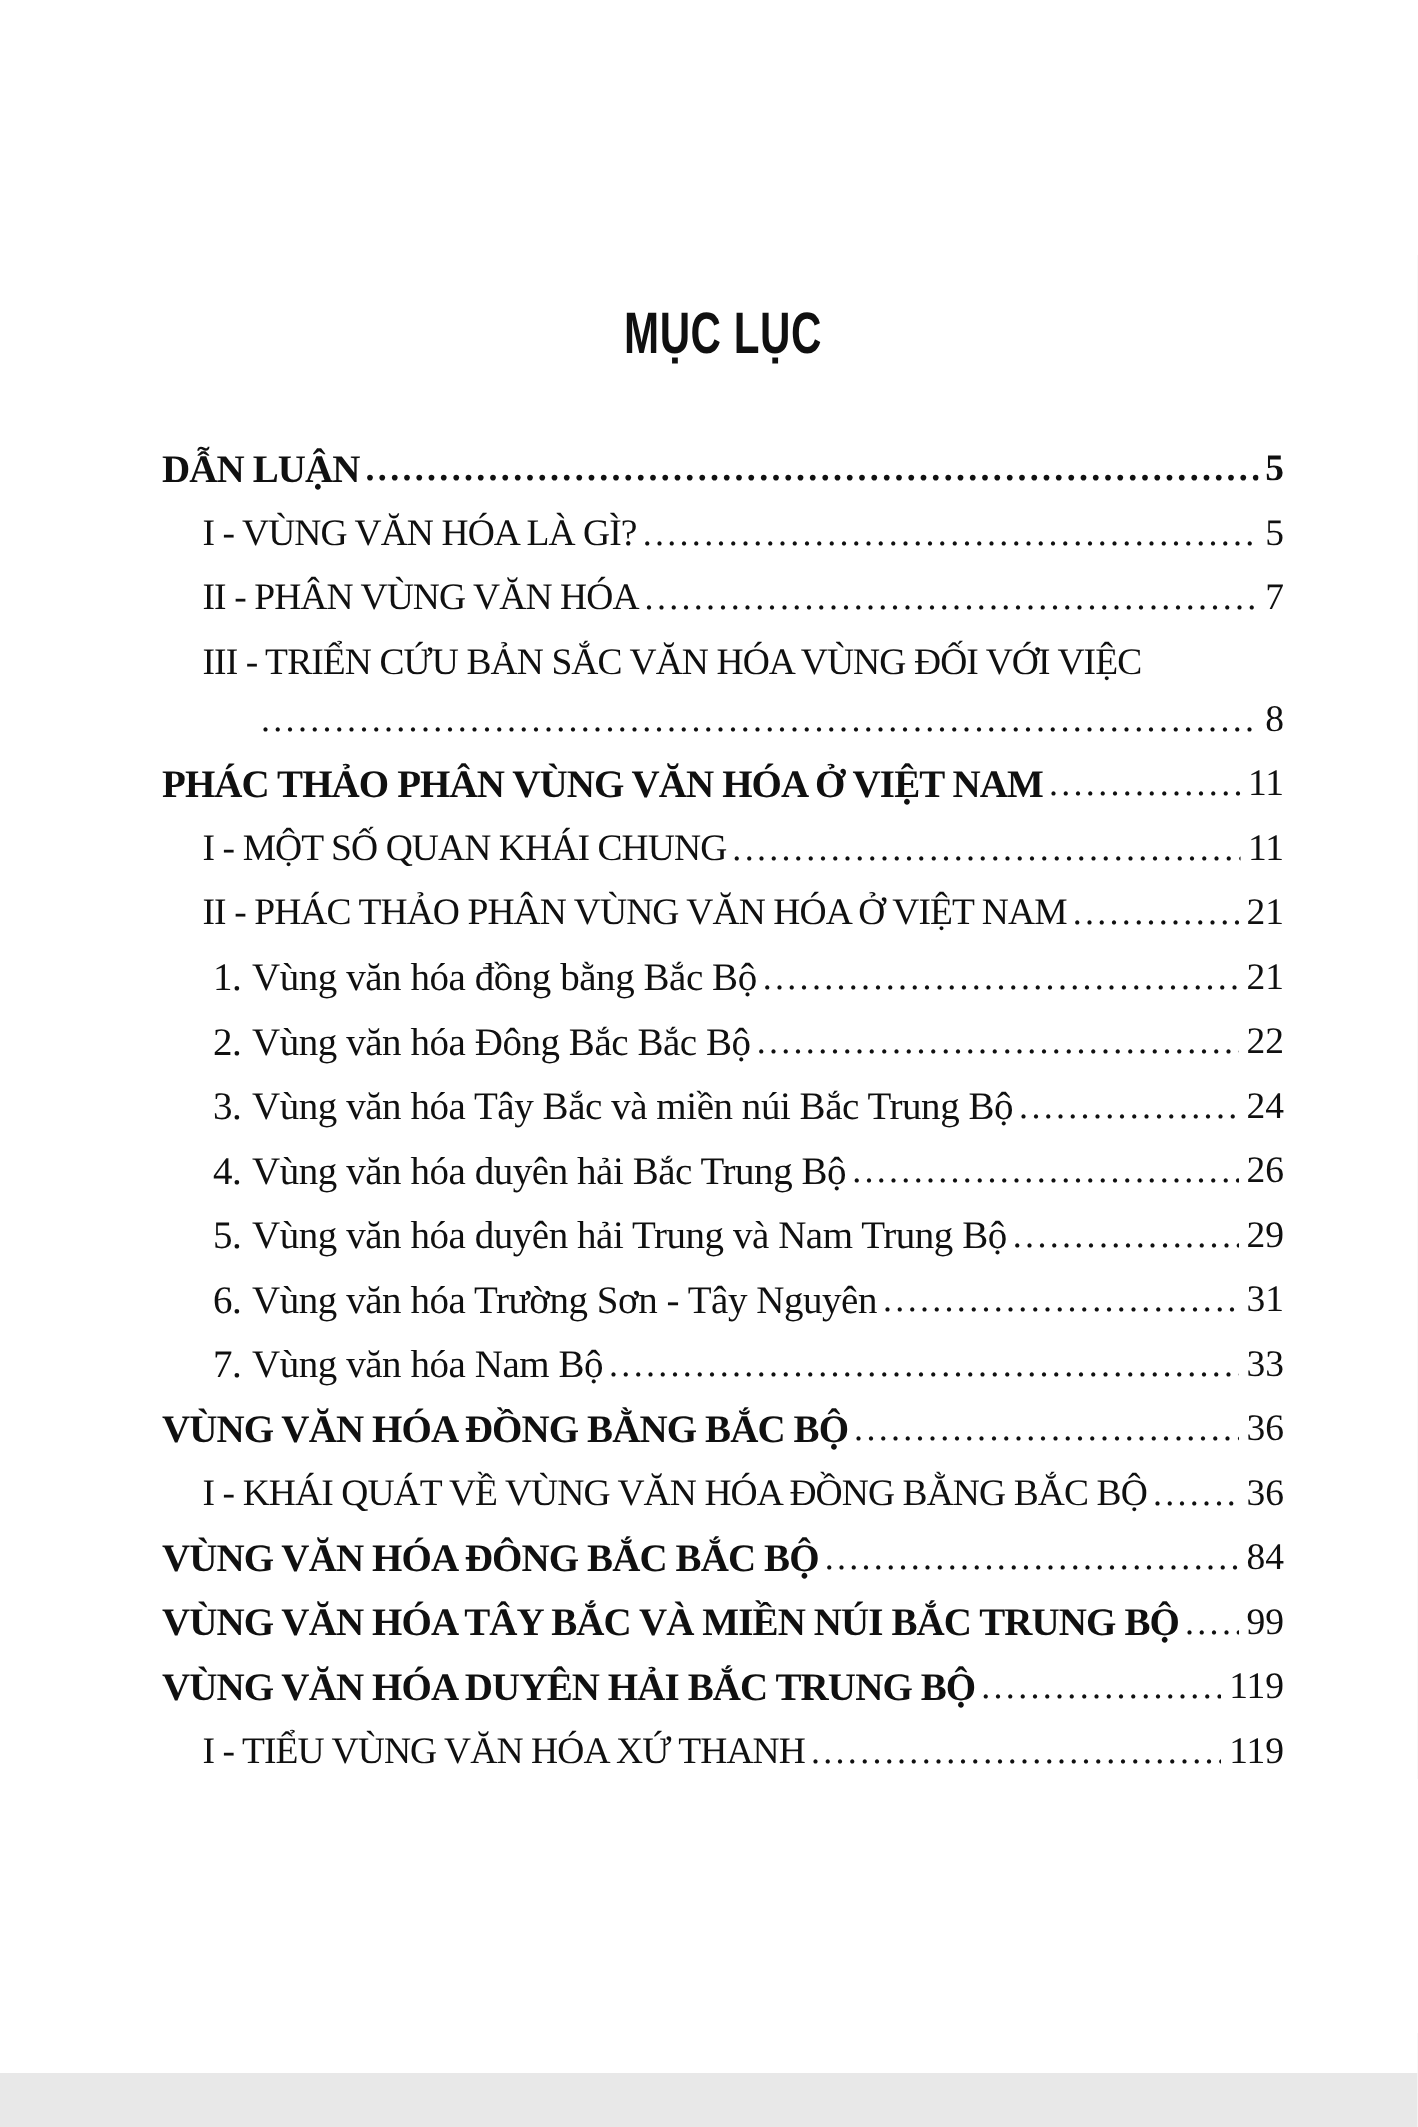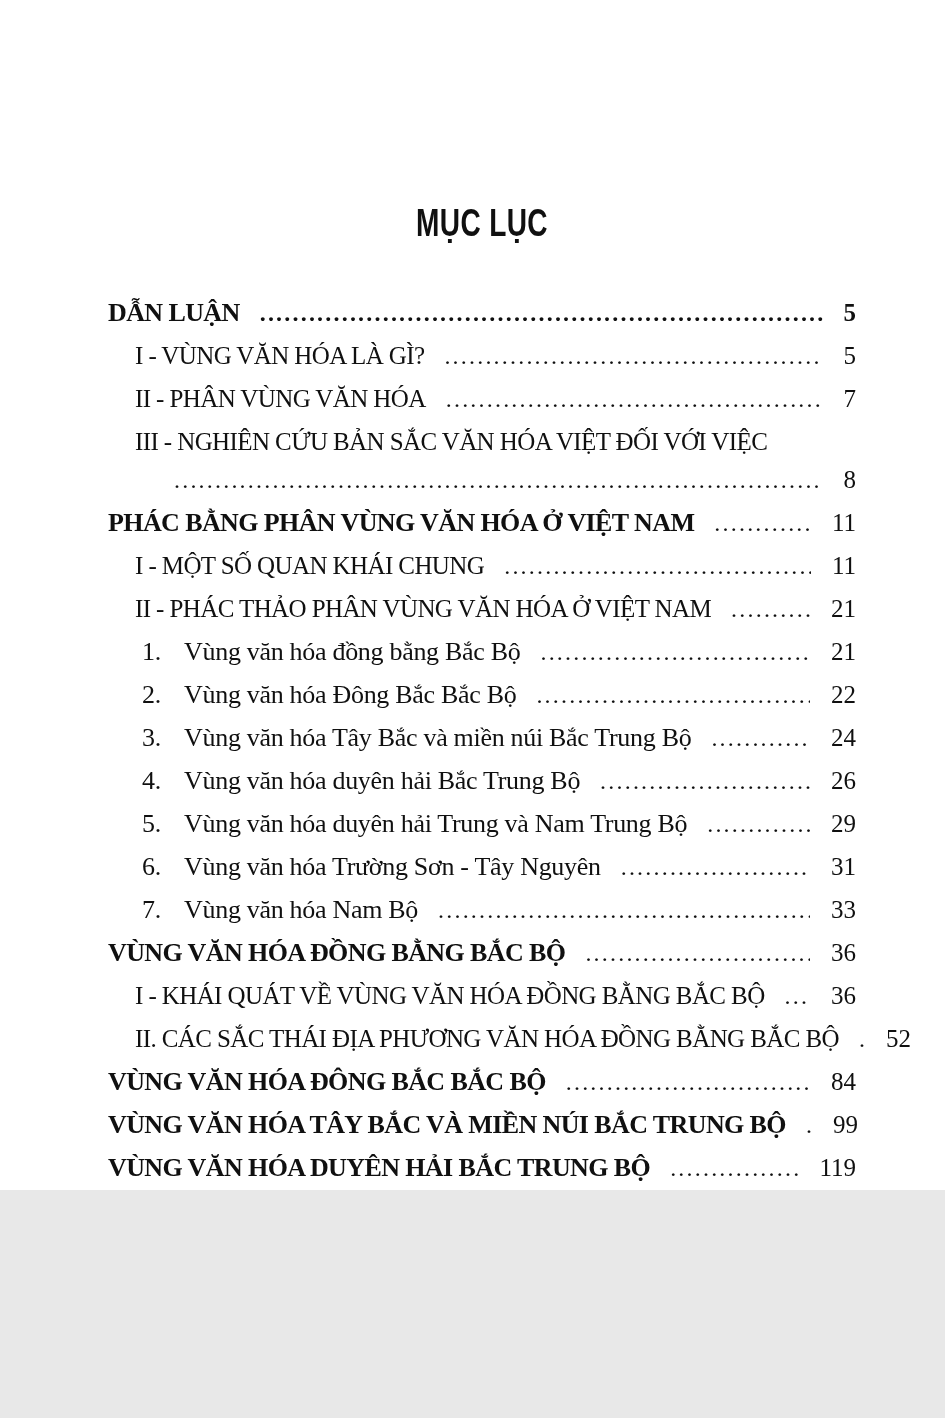--- a/index.html
+++ b/index.html
@@ -1,20 +1,20 @@
 <!DOCTYPE html>
 <html><head>
 <meta charset="utf-8">
 <style>
   html, body { margin: 0; padding: 0; }
   body { background: #e8e8e8; }
   .page {
     position: relative;
     width: 945px;
-    height: 1190px;
+    height: 1382px;
     margin: 0 auto;
     background: #ffffff;
     box-sizing: border-box;
     padding: 203px 89px 0 108px;
     overflow: hidden;
     font-family: "Liberation Serif", serif;
     color: #101010;
   }
   .title {
     text-align: center;
@@ -27,21 +27,20 @@
     letter-spacing: 0.5px;
     white-space: nowrap;
   }
   .toc { margin-top: 55px; }
   .row {
     display: flex;
     align-items: center;
     line-height: 32px;
     margin-bottom: 11px;
     white-space: nowrap;
-    gap: 16px;
   }
   .label { flex: 0 0 auto; }
   .num {
     flex: 0 0 auto;
     display: inline-block;
     width: 26px;
     font-size: 26px;
   }
   .dots {
     flex: 1 1 auto;
@@ -88,31 +87,31 @@
     <span class="pagenum">5</span>
   </div>
       <div class="row lvl-section">
 
     <span class="label">II - PHÂN VÙNG VĂN HÓA</span>
     <span class="dots"></span>
     <span class="pagenum">7</span>
   </div>
       <div class="row lvl-section no-page">
 
-    <span class="label">III - NGHIÊN CỨU BẢN SẮC VĂN HÓA VIỆT ĐỐI VỚI VIỆC</span>
+    <span class="label">III - TRIỂN CỨU BẢN SẮC VĂN HÓA VÙNG ĐỐI VỚI VIỆC</span>
 
   </div>
       <div class="row lvl-section-cont">
 
     <span class="dots"></span>
     <span class="pagenum">8</span>
   </div>
       <div class="row lvl-chapter">
 
-    <span class="label">PHÁC BẰNG PHÂN VÙNG VĂN HÓA Ở VIỆT NAM</span>
+    <span class="label">PHÁC THẢO PHÂN VÙNG VĂN HÓA Ở VIỆT NAM</span>
     <span class="dots"></span>
     <span class="pagenum">11</span>
   </div>
       <div class="row lvl-section">
 
     <span class="label">I - MỘT SỐ QUAN KHÁI CHUNG</span>
     <span class="dots"></span>
     <span class="pagenum">11</span>
   </div>
       <div class="row lvl-section">
@@ -168,26 +167,20 @@
     <span class="label">VÙNG VĂN HÓA ĐỒNG BẰNG BẮC BỘ</span>
     <span class="dots"></span>
     <span class="pagenum">36</span>
   </div>
       <div class="row lvl-section">
 
     <span class="label">I - KHÁI QUÁT VỀ VÙNG VĂN HÓA ĐỒNG BẰNG BẮC BỘ</span>
     <span class="dots"></span>
     <span class="pagenum">36</span>
   </div>
-      <div class="row lvl-section">
-
-    <span class="label">II. CÁC SẮC THÁI ĐỊA PHƯƠNG VĂN HÓA ĐỒNG BẰNG BẮC BỘ</span>
-    <span class="dots"></span>
-    <span class="pagenum">52</span>
-  </div>
       <div class="row lvl-chapter">
 
     <span class="label">VÙNG VĂN HÓA ĐÔNG BẮC BẮC BỘ</span>
     <span class="dots"></span>
     <span class="pagenum">84</span>
   </div>
       <div class="row lvl-chapter">
 
     <span class="label">VÙNG VĂN HÓA TÂY BẮC VÀ MIỀN NÚI BẮC TRUNG BỘ</span>
     <span class="dots"></span>

